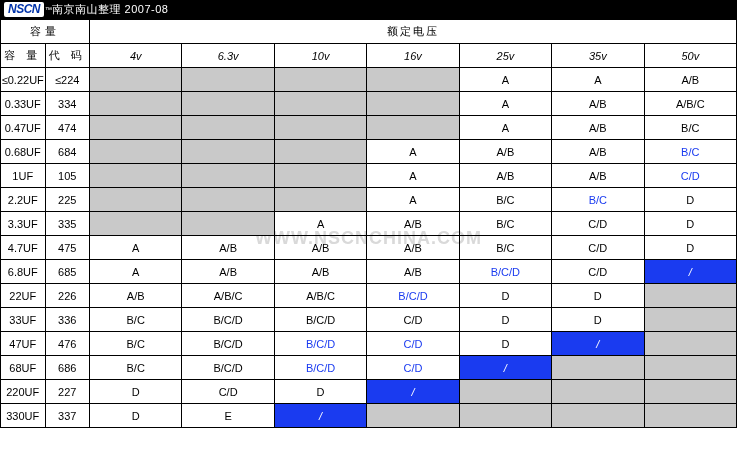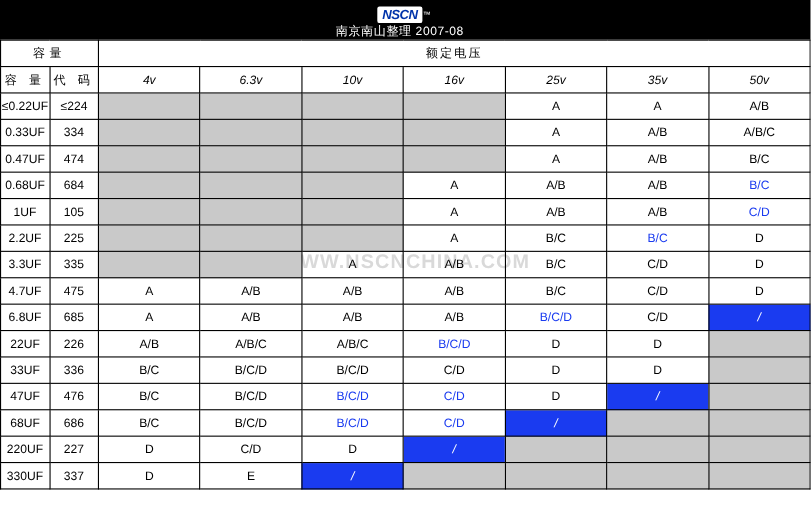--- a/index.html
+++ b/index.html
@@ -7,29 +7,28 @@
     width:737px;height:476px;
     background:#ffffff;
     font-family:"Liberation Sans", sans-serif;
     font-size:11px;
     color:#000;
     overflow:hidden;
     position:relative;
   }
   
   .header{
-    height:36px;
+    height:19px;
     background:#000;
     color:#fff;
     display:flex;
     align-items:center;
-    justify-content:flex-end;
+    justify-content:flex-start;
     padding:0 6px 0 0;
     box-sizing:border-box;
-    flex-direction:column;
   }
   .logo-wrap{
     display:flex;
     align-items:center;
     padding-left:4px;
   }
   .logo{
     background:#ffffff;
     color:#0033aa;
     font-weight:bold;

